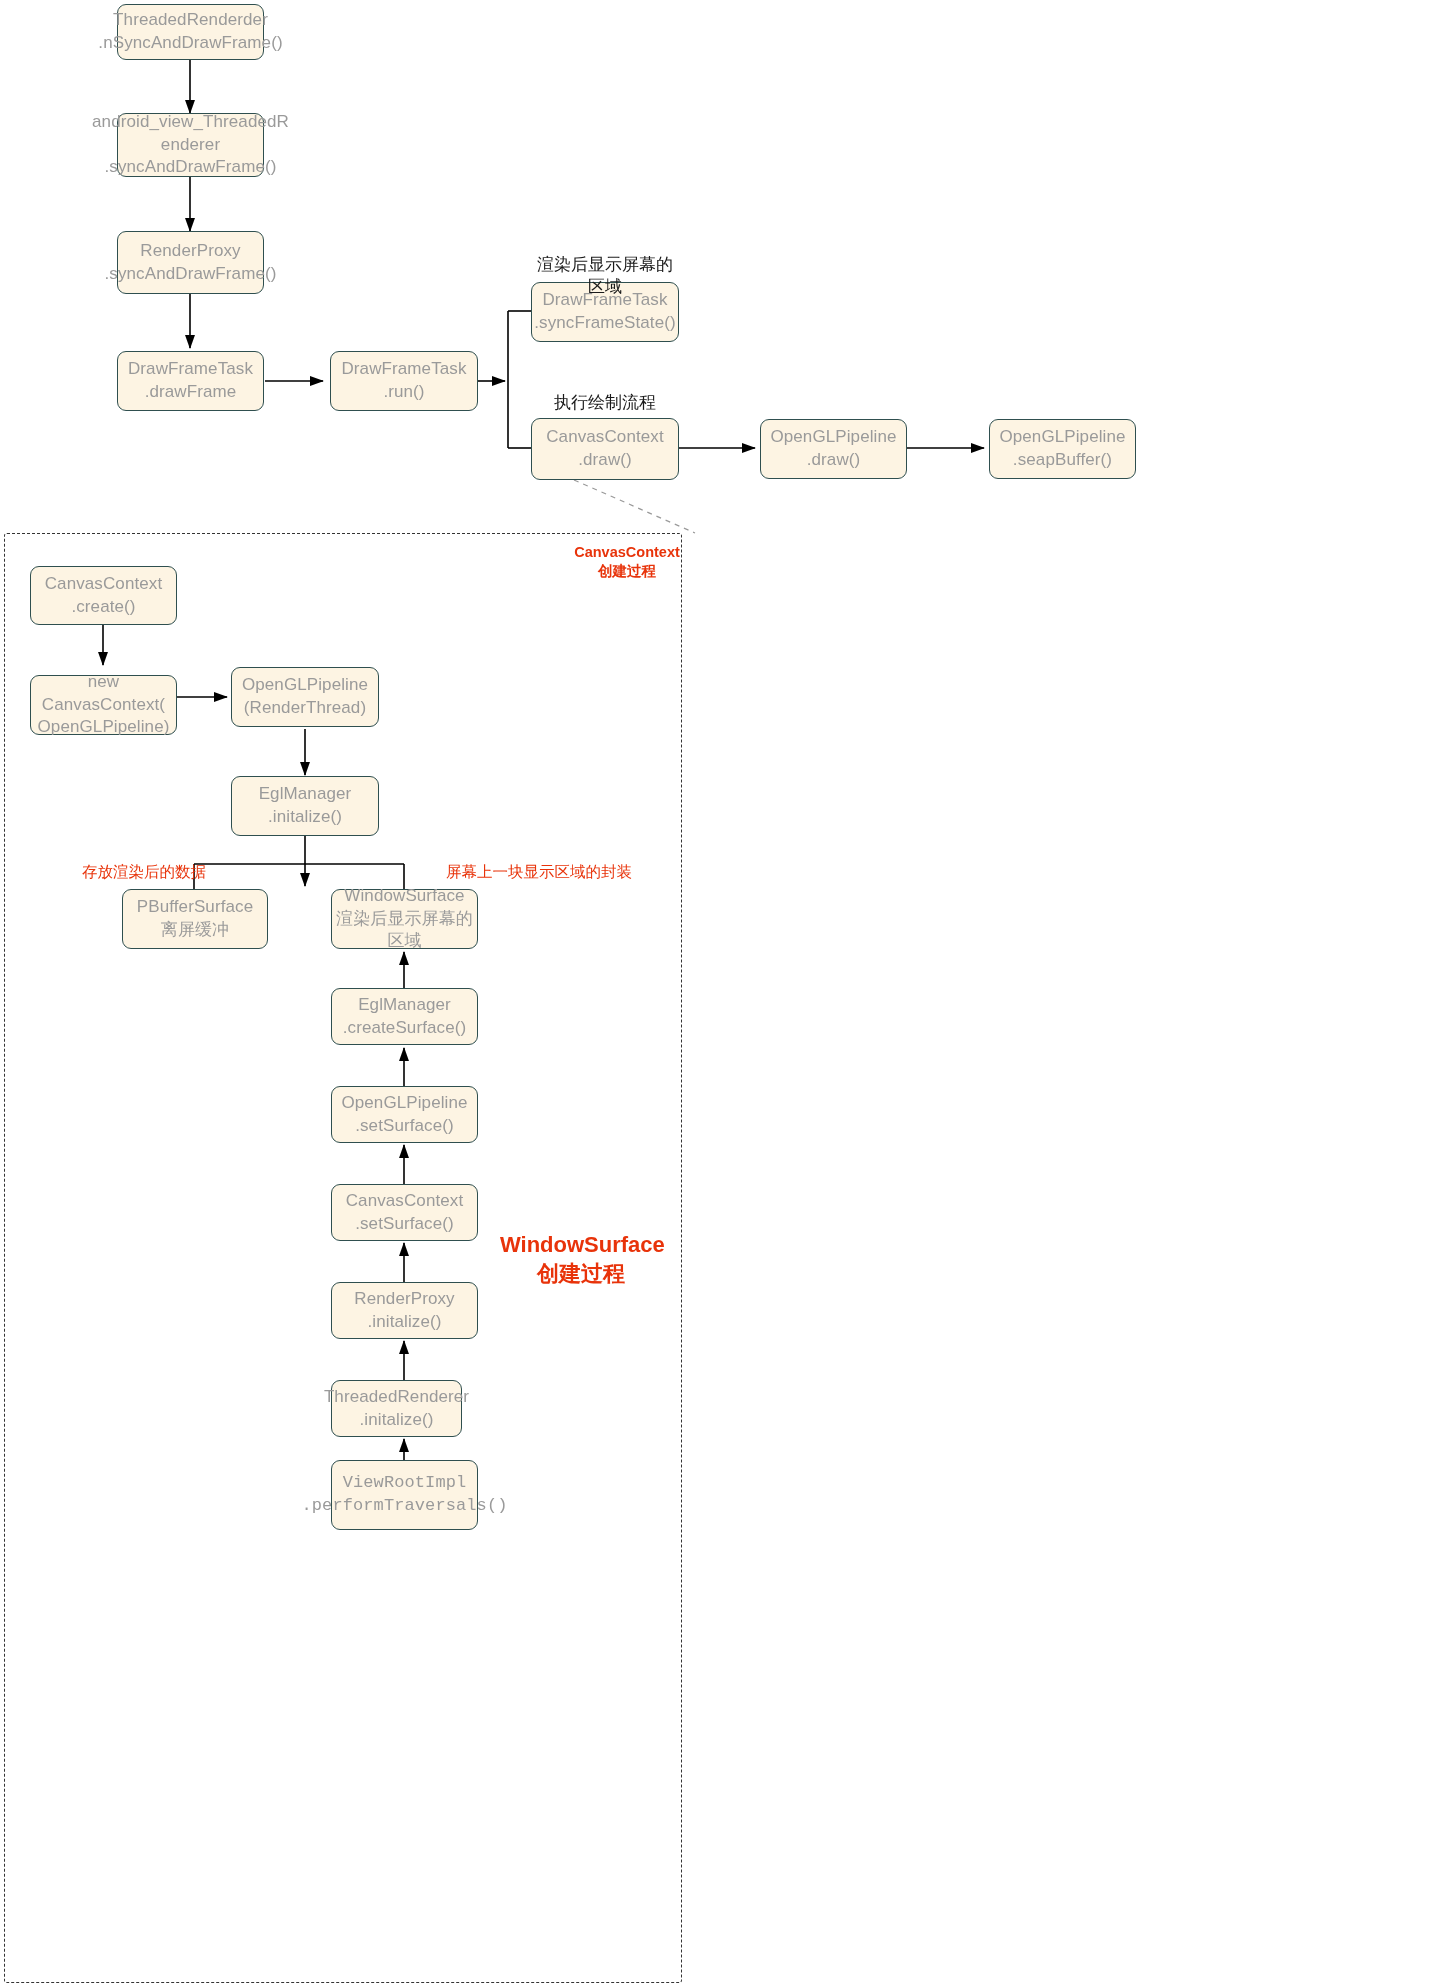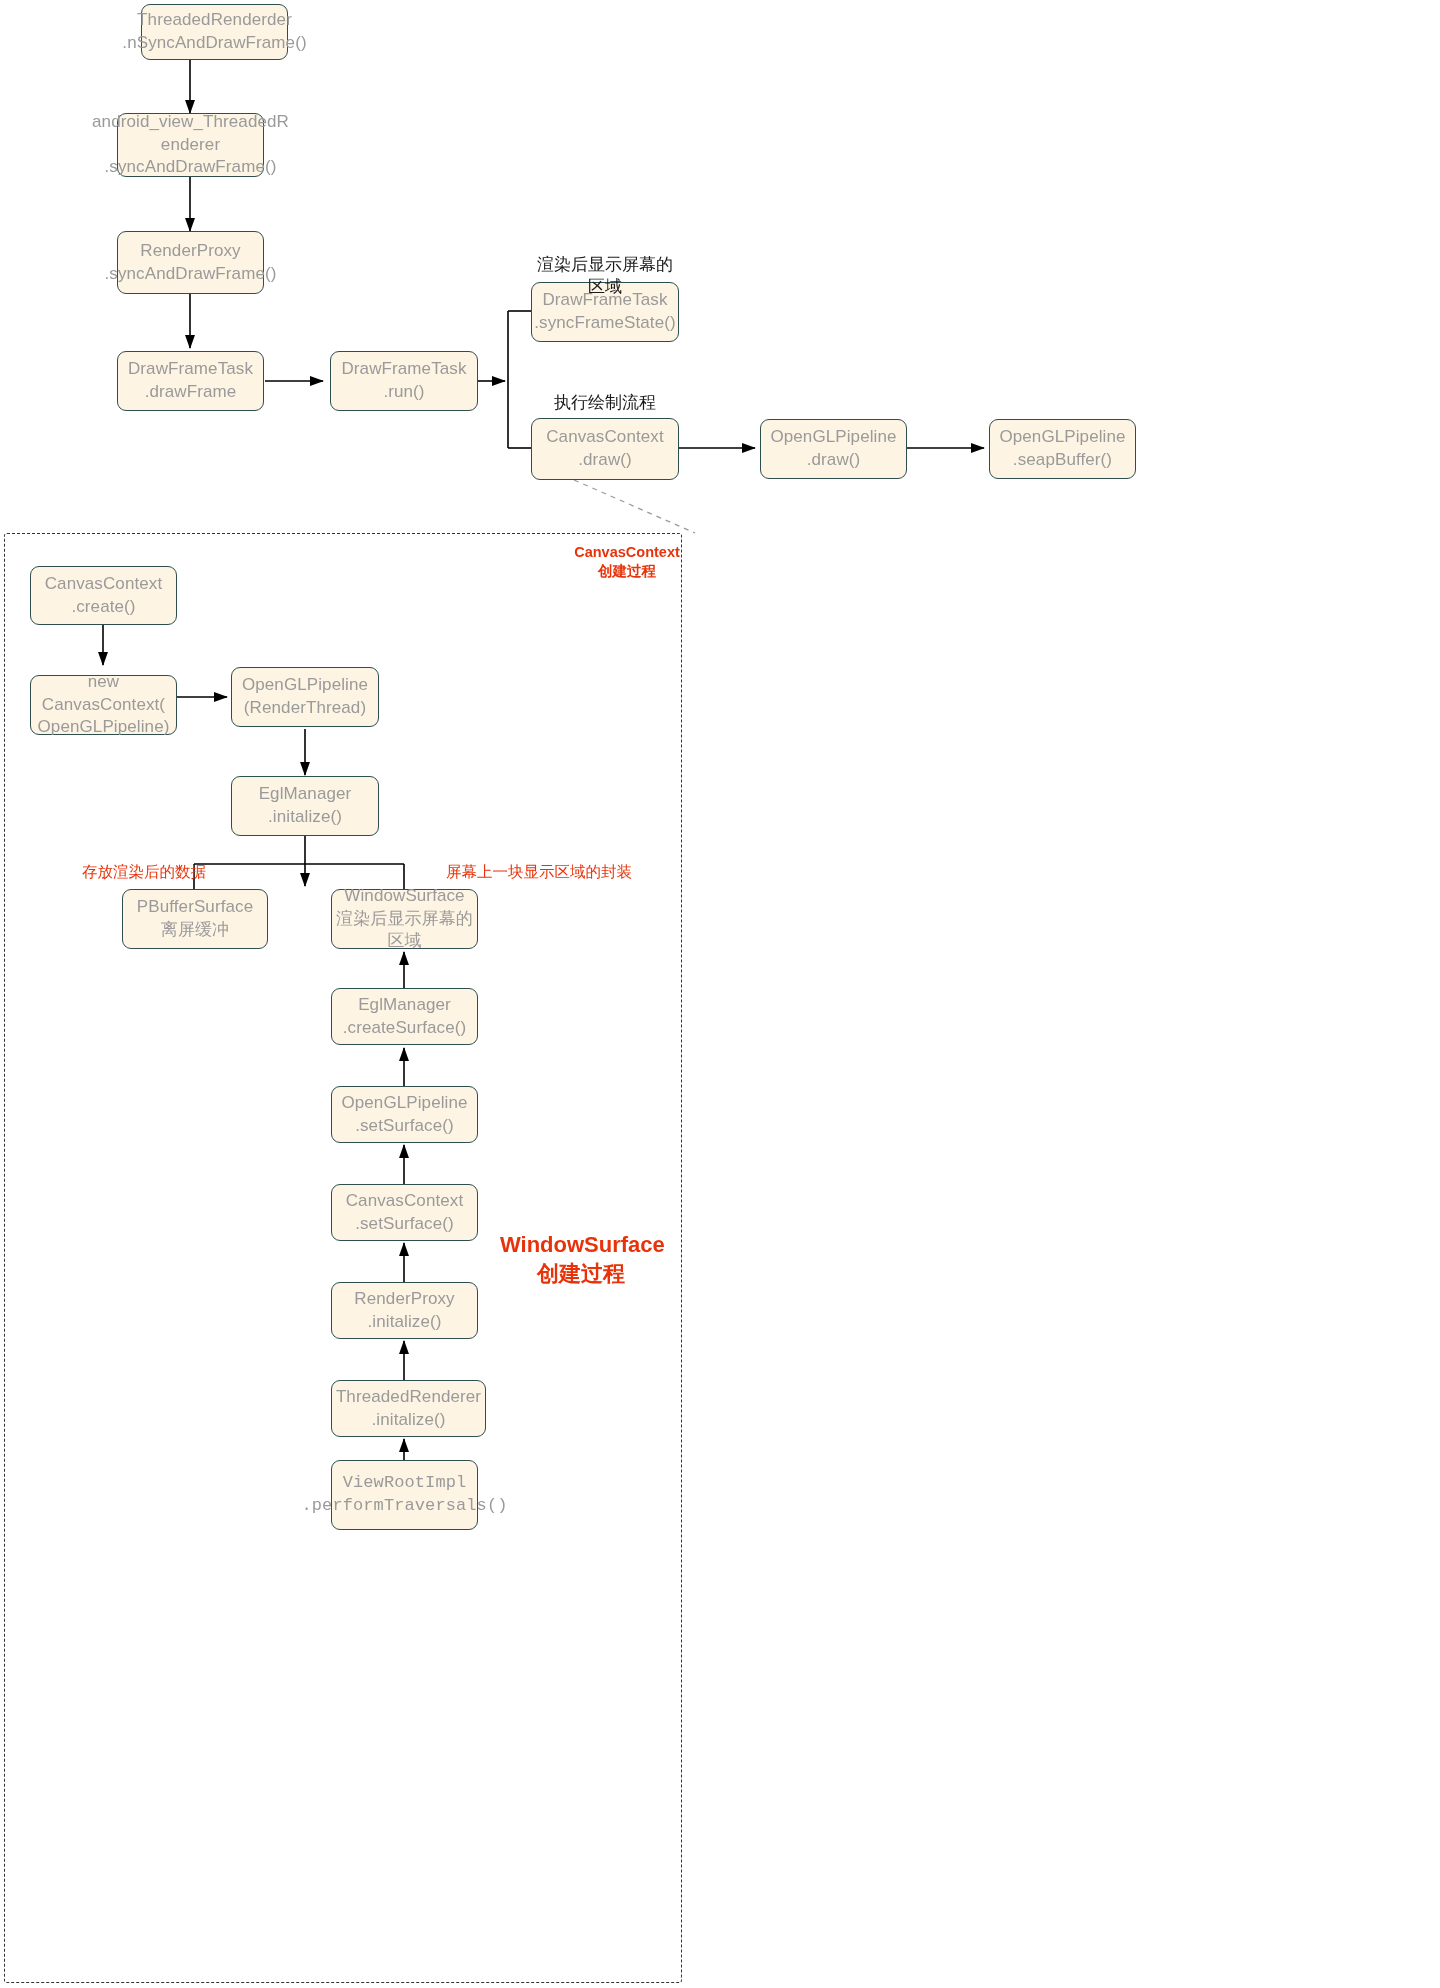--- a/index.html
+++ b/index.html
@@ -133,21 +133,21 @@
       <line x1="404" y1="1185" x2="404" y2="1145" marker-end="url(#arrow)"></line>
 
       <line x1="404" y1="1283" x2="404" y2="1243" marker-end="url(#arrow)"></line>
 
       <line x1="404" y1="1381" x2="404" y2="1341" marker-end="url(#arrow)"></line>
 
       <line x1="404" y1="1479" x2="404" y2="1439" marker-end="url(#arrow)"></line>
     </g>
   </svg>
 
-  <div class="node" style="left:117px; top:4px; width:147px; height:56px;margin-left:24px;">ThreadedRenderder
+  <div class="node" style="left:117px; top:4px; width:147px; height:56px;">ThreadedRenderder
 .nSyncAndDrawFrame()</div>
 
   <div class="node" style="left:117px; top:113px; width:147px; height:64px;">android_view_ThreadedR
 enderer
 .syncAndDrawFrame()</div>
 
   <div class="node" style="left:117px; top:231px; width:147px; height:63px;">RenderProxy
 .syncAndDrawFrame()</div>
 
   <div class="node" style="left:117px; top:351px; width:147px; height:60px;">DrawFrameTask
@@ -191,21 +191,21 @@
 
   <div class="node" style="left:331px; top:1086px; width:147px; height:57px;">OpenGLPipeline
 .setSurface()</div>
 
   <div class="node" style="left:331px; top:1184px; width:147px; height:57px;">CanvasContext
 .setSurface()</div>
 
   <div class="node" style="left:331px; top:1282px; width:147px; height:57px;">RenderProxy
 .initalize()</div>
 
-  <div class="node" style="left:331px; top:1380px; width:155px; height:57px;">ThreadedRenderer
+  <div class="node" style="left:331px; top:1380px; width:131px; height:57px;">ThreadedRenderer
 .initalize()</div>
 
   <div class="node" style="left:331px; top:1460px; width:147px; height:70px;font-family:Liberation Mono, monospace;">ViewRootImpl
 .performTraversals()</div>
 
   <div class="caption" style="left:531px; top:254px; width:148px;">渲染后显示屏幕的区域</div>
 
   <div class="caption" style="left:531px; top:392px; width:148px;">执行绘制流程</div>
 
   <div class="caption red" style="left:553px; top:543px; width:148px; font-size:14.5px;">CanvasContext

